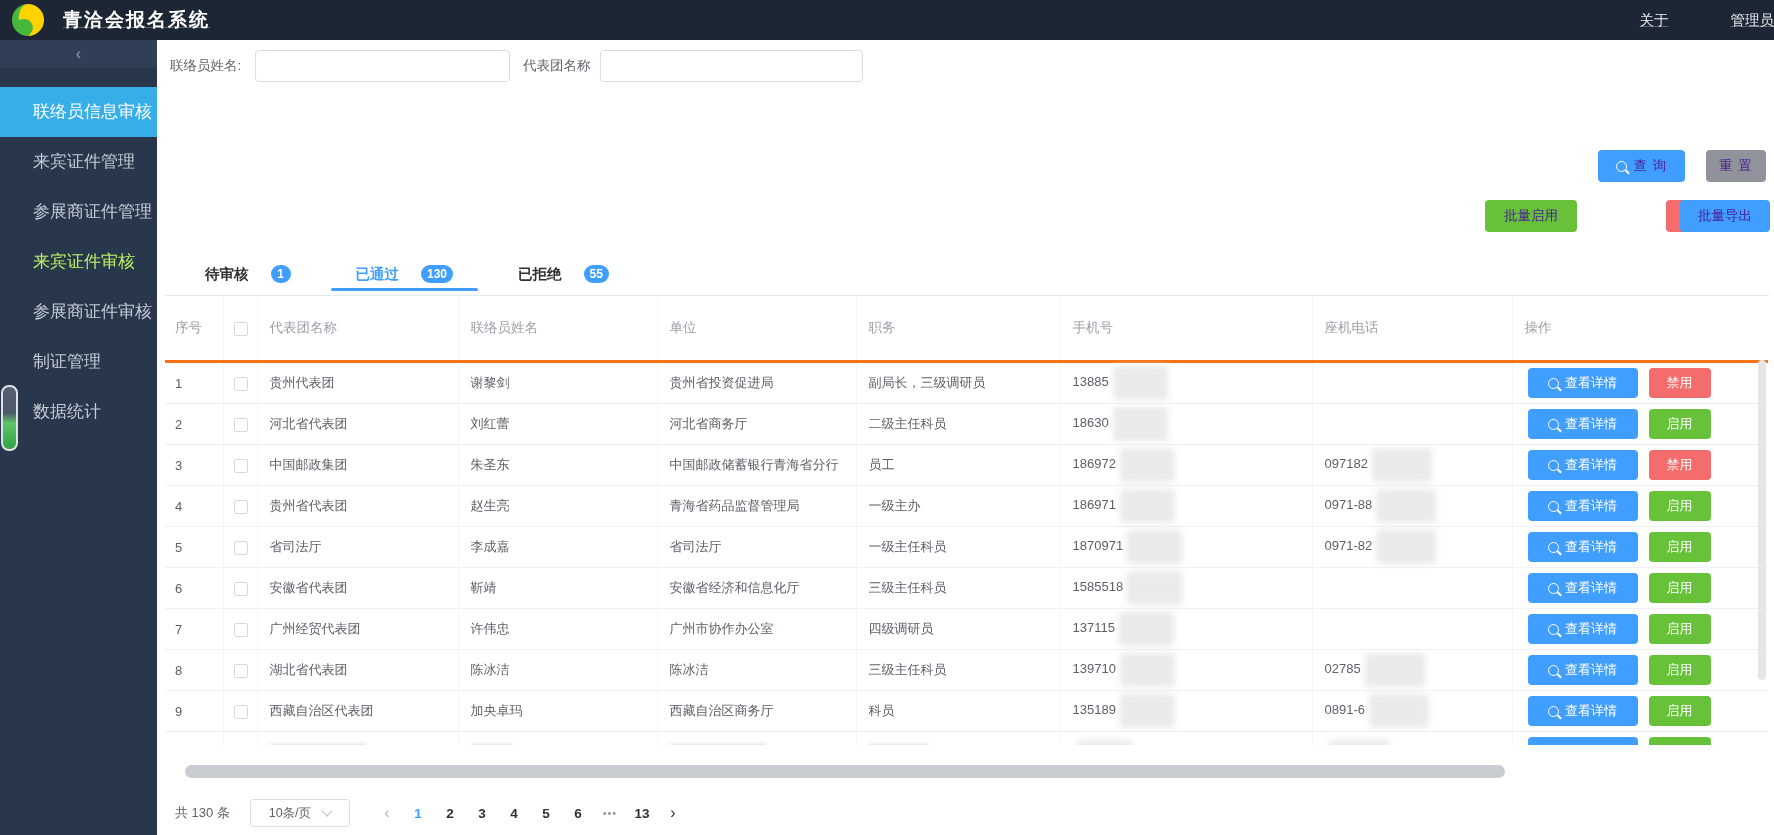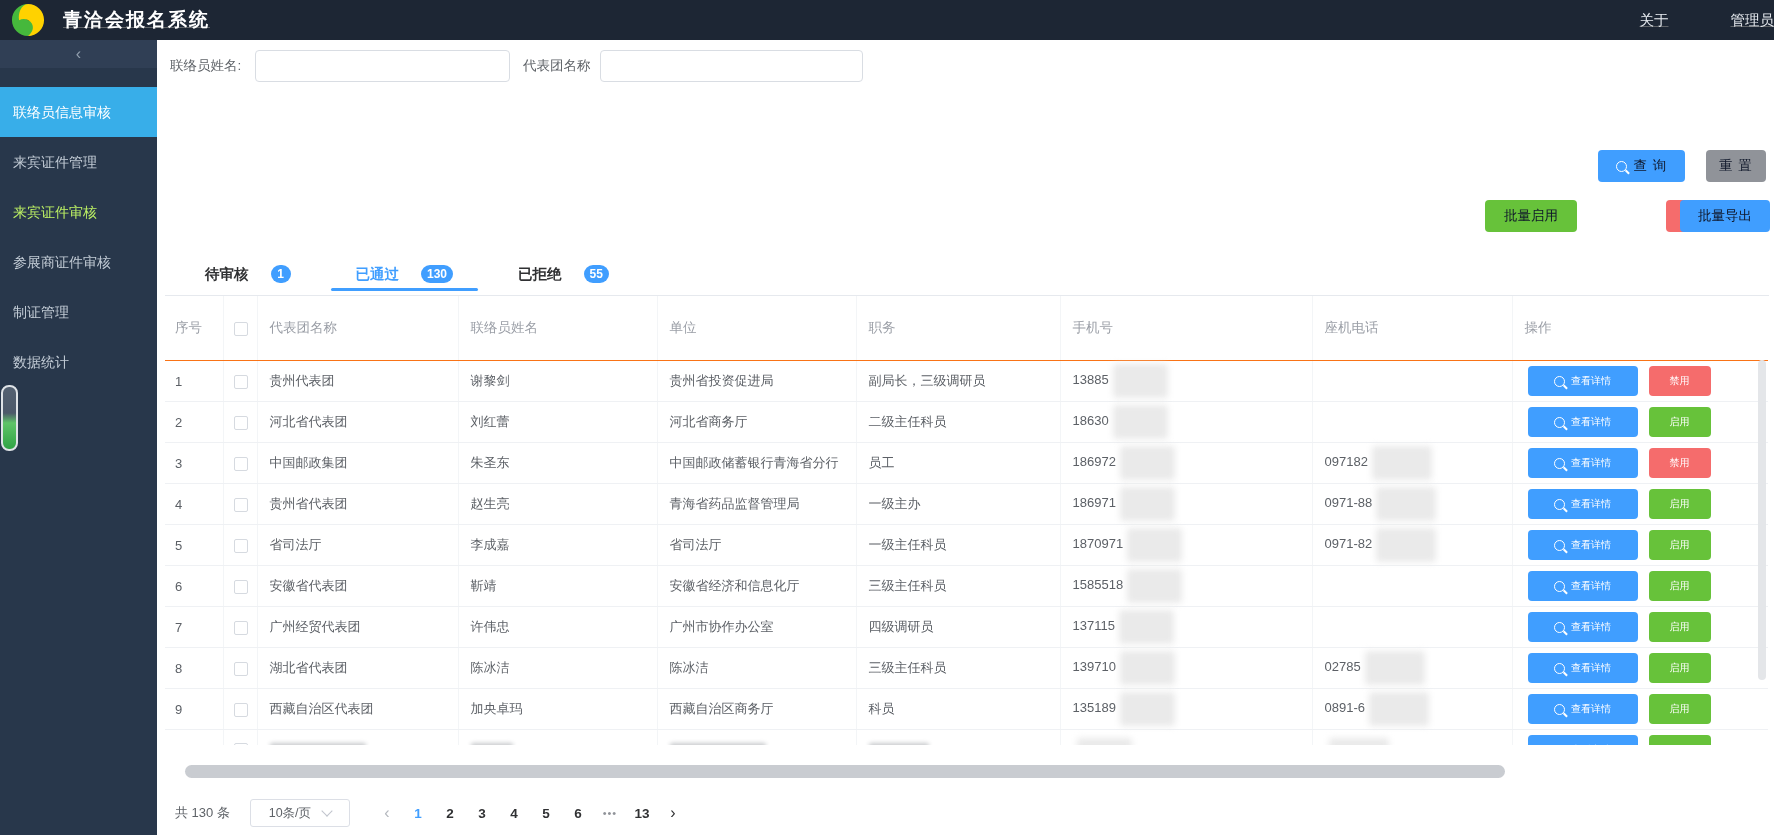--- a/index.html
+++ b/index.html
@@ -12,38 +12,38 @@
   .logo{width:34px;height:34px;margin-left:11px;flex:0 0 auto;}
   .app-title{color:#fff;font-size:19px;font-weight:bold;letter-spacing:2px;margin-left:18px;}
   .nav-links{margin-left:auto;display:flex;gap:62px;}
   .nav-link{color:#e8ecf1;font-size:14.5px;cursor:pointer;}
 
   
   .sidebar{position:absolute;left:0;top:40px;width:157px;height:795px;background:#28374b;}
   .collapse-bar{height:28px;background:#303f55;display:flex;align-items:center;
                 justify-content:center;color:#92a0af;font-size:16px;cursor:pointer;}
   .menu{position:absolute;top:47px;left:0;right:0;}
-  .menu-item{height:50px;line-height:50px;padding-left:13px;font-size:14px;color:#c3ccd6;
+  .menu-item{height:50px;line-height:50px;padding-left:33px;font-size:17px;color:#c3ccd6;
              cursor:pointer;white-space:nowrap;}
   .item-active{background:#38aee9;color:#fff;}
   .item-link{color:#bef264;}
   .side-pill{position:absolute;left:1px;top:385px;width:13px;height:62px;border-radius:8px;
              border:2px solid #dfe3e7;z-index:12;
              background:linear-gradient(to bottom,rgba(240,244,248,.22) 0%,rgba(240,244,248,.18) 42%,#5fc468 58%,#2fa344 100%);}
 
   
   .content{position:absolute;left:157px;top:40px;width:1617px;height:627px;background:#fff;}
 
   .field-label{position:absolute;top:10px;height:32px;line-height:32px;font-size:13.5px;color:#5f6368;}
   .lbl-1{left:13px;} .lbl-2{left:366px;}
   .s-input{position:absolute;top:10px;height:32px;border:1px solid #d9dde3;border-radius:4px;
            background:#fff;box-sizing:border-box;font-size:13px;color:#333;padding:0 10px;outline:none;}
   .inp-1{left:98px;width:255px;} .inp-2{left:443px;width:263px;}
 
-  .btn{position:absolute;border:none;border-radius:4px;color:#0f172a;font-size:13.5px;
+  .btn{position:absolute;border:none;border-radius:4px;color:#4c1d95;font-size:13.5px;
        display:flex;align-items:center;justify-content:center;gap:7px;cursor:pointer;letter-spacing:1px;}
   .btn-query{left:1441px;top:110px;width:87px;height:32px;background:#409eff;}
   .btn-reset{left:1549px;top:110px;width:60px;height:32px;background:#909399;}
   .btn-benable{left:1328px;top:160px;width:92px;height:32px;background:#67c23a;letter-spacing:0;}
   .btn-bdisable{left:1509px;top:160px;width:90px;height:32px;background:#f56c6c;letter-spacing:0;}
   .btn-bexport{left:1523px;top:160px;width:90px;height:32px;background:#409eff;letter-spacing:0;}
 
   .mag{width:9px;height:9px;border:1.6px solid #fff;border-radius:50%;position:relative;
        display:inline-block;flex:0 0 auto;}
   .mag::after{content:"";position:absolute;width:5px;height:1.6px;background:#fff;right:-4px;
@@ -57,29 +57,29 @@
   .tab-active::after{content:"";position:absolute;left:0;right:0;bottom:-1px;height:3px;
                      background:#409eff;border-radius:2px;}
   .badge{background:#409eff;color:#fff;font-size:12px;font-weight:bold;height:18px;line-height:18px;
          border-radius:10px;padding:0 6px;min-width:8px;text-align:center;}
   .tabs-divider{position:absolute;left:8px;right:5px;top:255px;height:1px;background:#e6e9ee;}
 
   
   .table-wrap{position:absolute;left:8px;top:256px;width:1603px;height:449px;overflow:hidden;}
   table{border-collapse:collapse;table-layout:fixed;width:1603px;}
   th{height:64px;font-weight:normal;color:#9a9ea6;font-size:13.5px;text-align:left;
-     padding:0 0 0 12px;border-bottom:1px solid #f97316;white-space:nowrap;}
+     padding:0 0 0 12px;border-bottom:3px solid #f97316;white-space:nowrap;}
   td{height:40px;font-size:13px;color:#5c6066;padding:0 0 0 12px;border-bottom:1px solid #eff1f4;
      white-space:nowrap;overflow:visible;}
   th:not(:last-child),td:not(:last-child){border-right:1px solid #f3f5f7;}
   .c1{padding-left:10px !important;}
   .checkbox{display:inline-block;width:14px;height:14px;border:1px solid #d6dae0;border-radius:2px;
             background:#fff;vertical-align:middle;cursor:pointer;box-sizing:border-box;}
   .actions{display:flex;align-items:center;gap:11px;padding-left:3px;}
-  .abtn{height:30px;border:none;border-radius:4px;color:#fff;font-size:10px;display:flex;
+  .abtn{height:30px;border:none;border-radius:4px;color:#fff;font-size:13px;display:flex;
         align-items:center;justify-content:center;gap:6px;cursor:pointer;flex:0 0 auto;}
   .abtn-view{width:110px;background:#409eff;}
   .abtn-danger{width:62px;background:#f56c6c;}
   .abtn-success{width:62px;background:#67c23a;}
   .blur-blob{display:inline-block;vertical-align:middle;height:34px;background:#eaeaea;
              filter:blur(3px);border-radius:3px;margin-left:4px;}
   .w55{width:55px;} .w60{width:60px;}
 
   
   tr.clipped td{vertical-align:top;}
@@ -133,20 +133,21 @@
   <div class="sidebar">
     <div class="collapse-bar">
       <span>‹</span>
     </div>
     <div class="menu">
 
         <div class="menu-item item-active">联络员信息审核</div>
 
         <div class="menu-item">来宾证件管理</div>
 
+        <div class="menu-item">参展商证件管理</div>
 
         <div class="menu-item item-link">来宾证件审核</div>
 
         <div class="menu-item">参展商证件审核</div>
 
         <div class="menu-item">制证管理</div>
 
         <div class="menu-item">数据统计</div>
       </div>
   </div>

